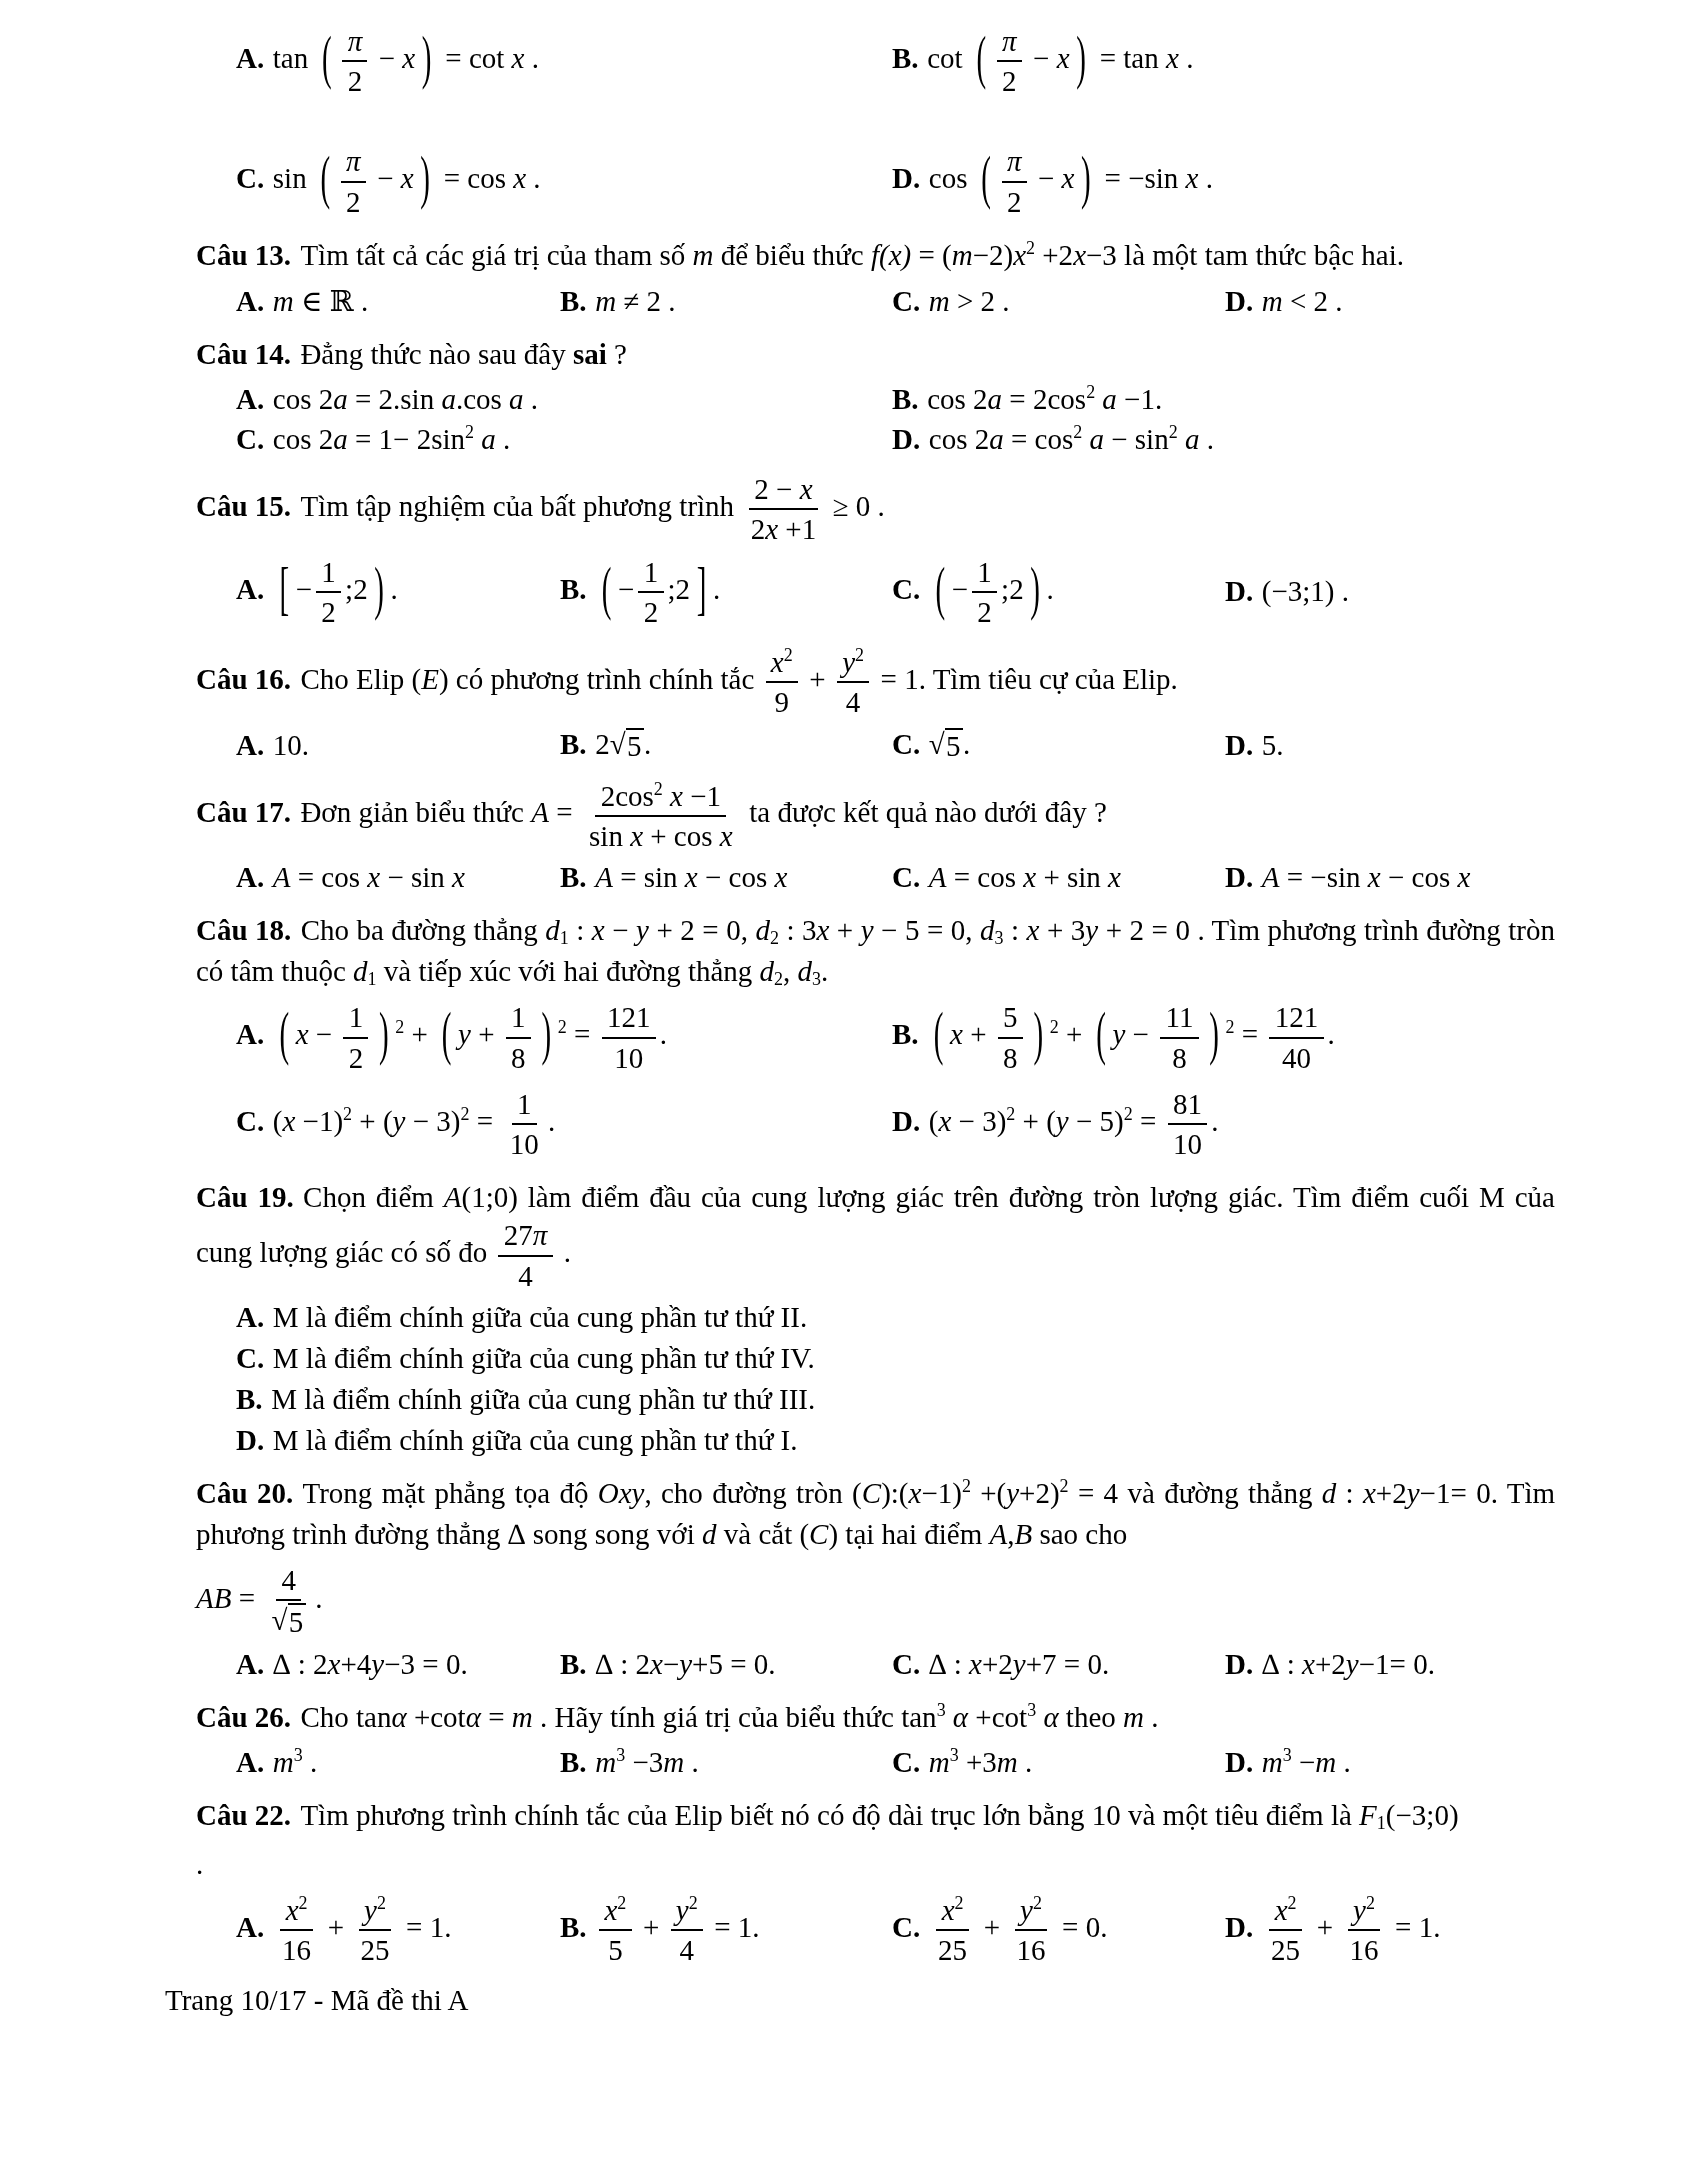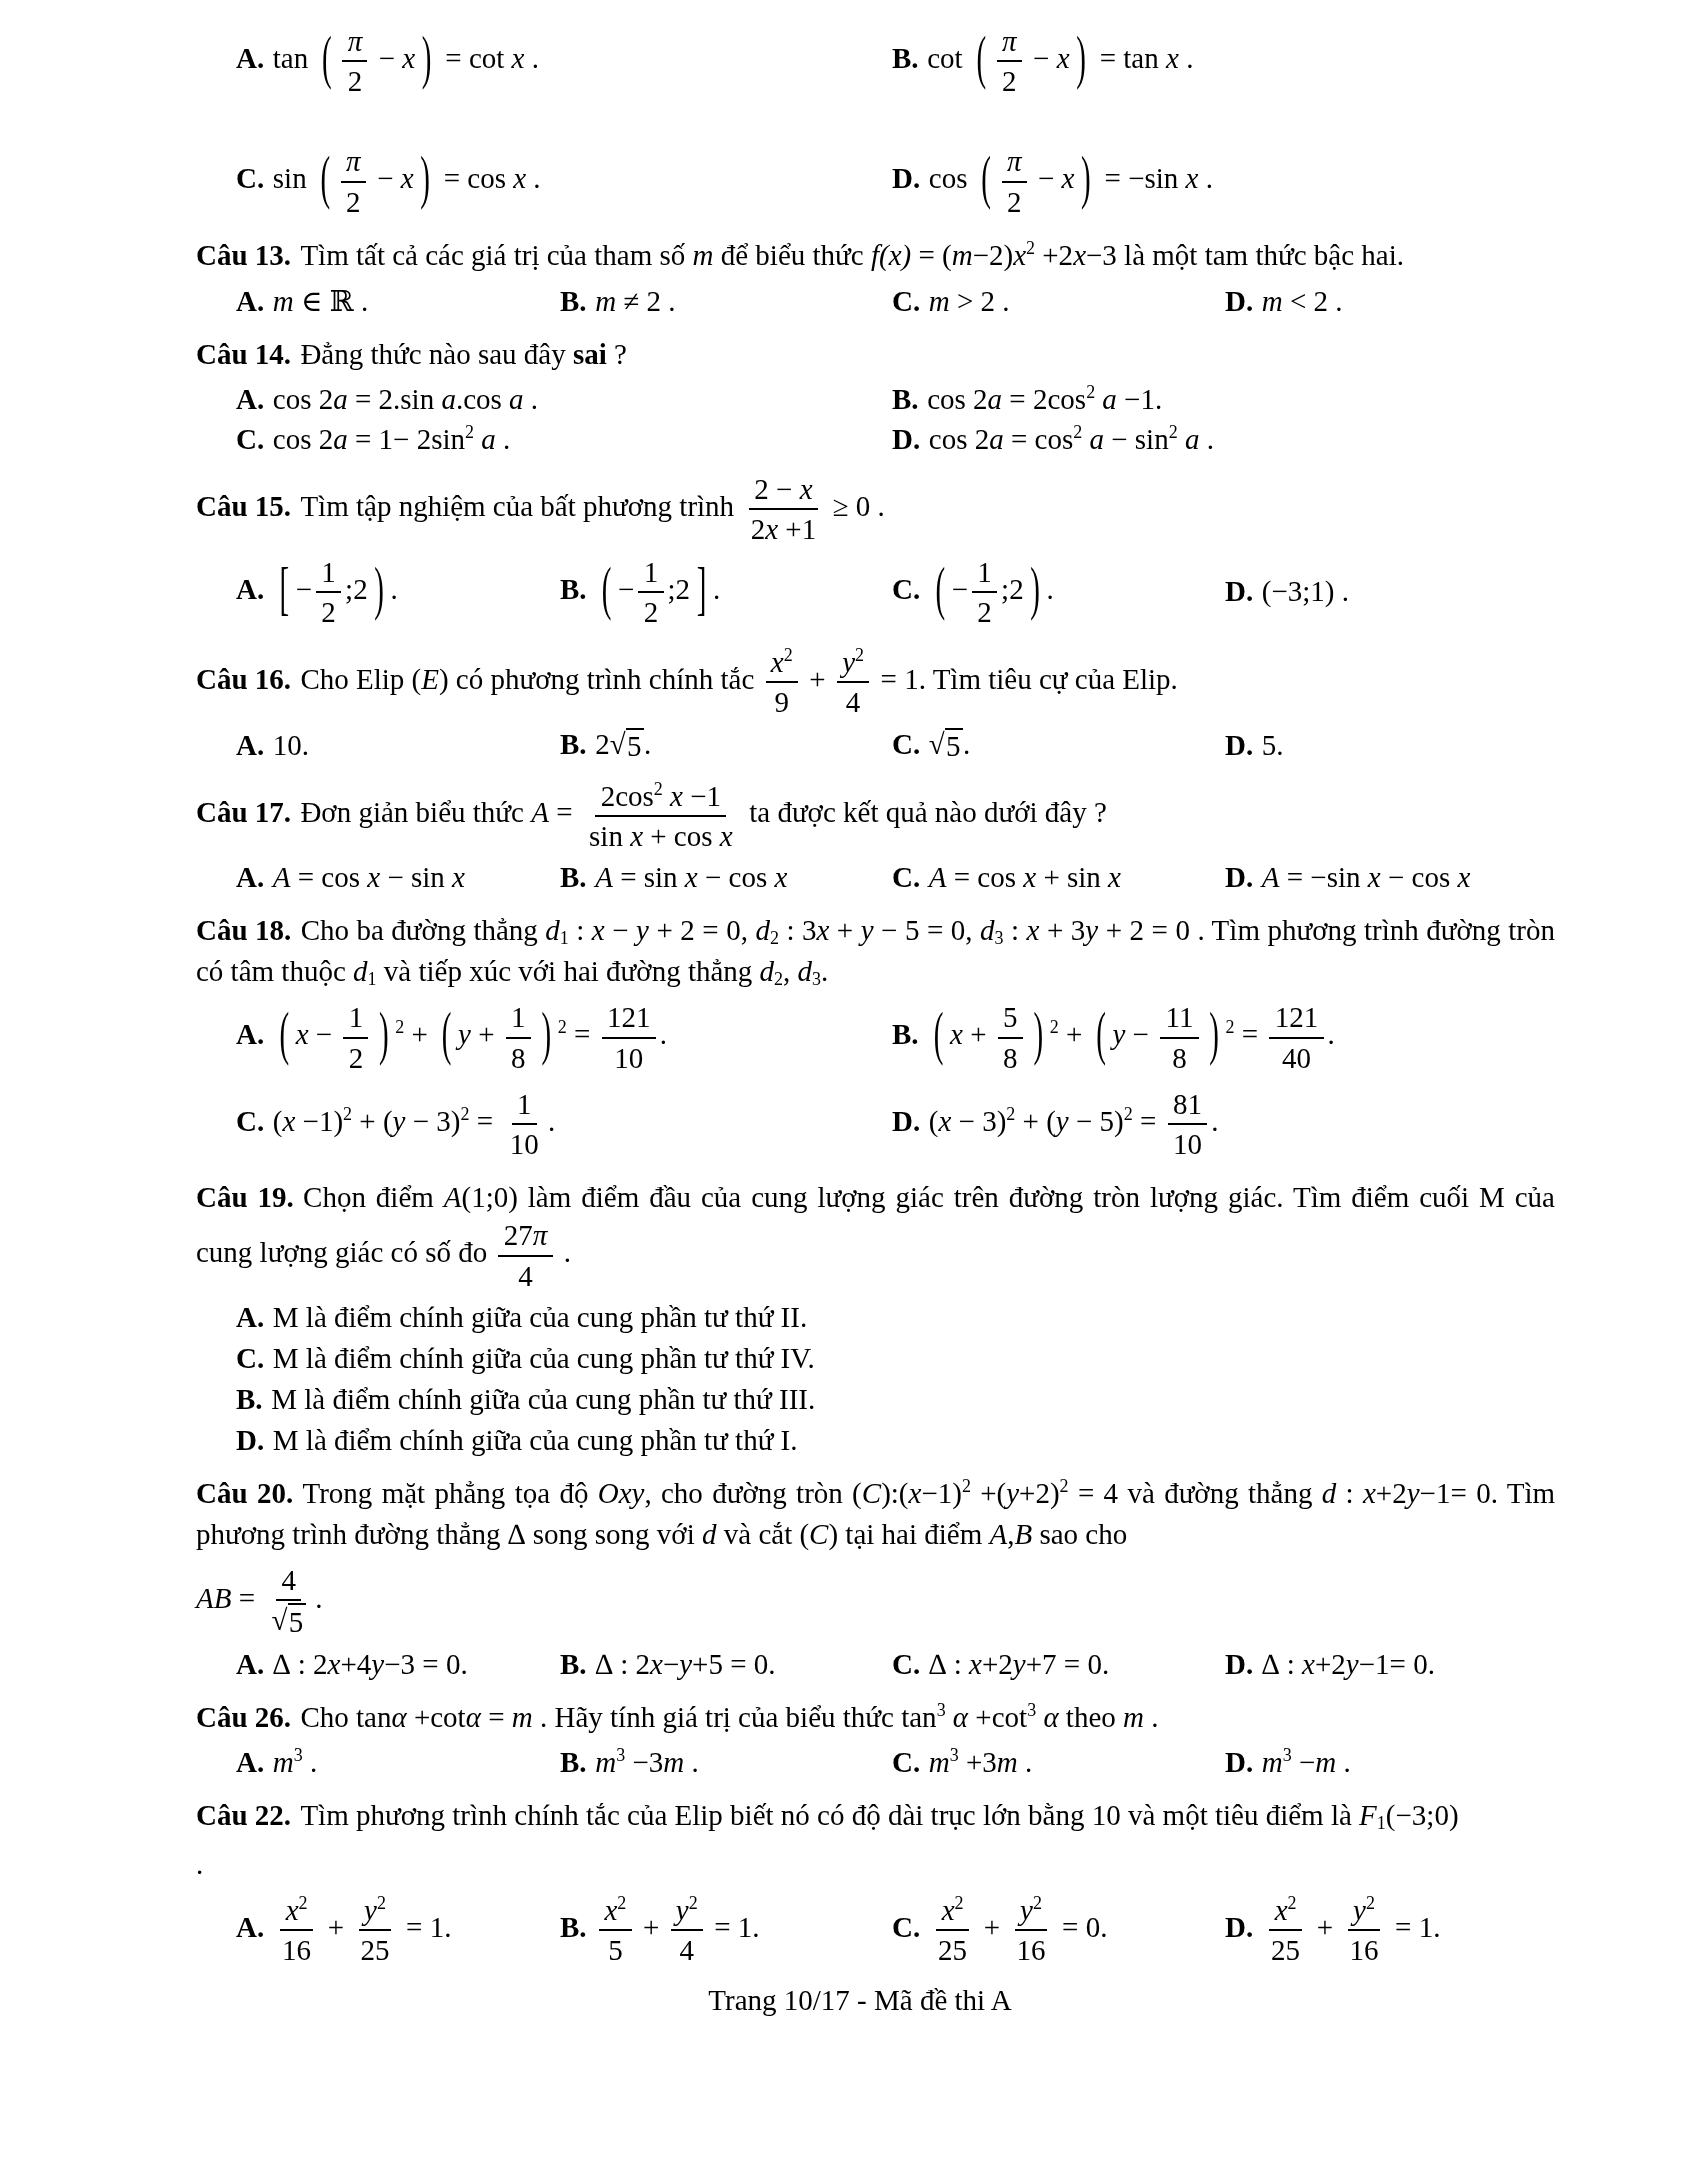--- a/index.html
+++ b/index.html
@@ -39,21 +39,21 @@
   .mnum { padding: 0 5.3px 2px; border-bottom: 2px solid #000; }
   .mden { padding: 2px 5.3px 0; }
   sup.msup { font-size: 0.62em; vertical-align: 0.62em; line-height: 0; }
   sub.msub { font-size: 0.62em; vertical-align: -0.25em; line-height: 0; }
   .msqrt { display: inline-flex; align-items: flex-start; }
   .mbar { border-top: 2px solid #000; padding: 0 2.6px 0 1.3px; }
   .mbigd {
     display: inline-block; transform: scaleY(2.05); transform-origin: 50% 52%;
     margin: 0 6.6px; font-weight: 300;
   }
-  .footer { margin-top: 4px; text-align: center; }
+  .footer { margin-top: 4px; }
 </style>
 </head>
 <body>
 
 <div class="page">
 
   <div class="q">
     <div class="opts2 gap70">
       <div class="opt"><span class="okey">A.</span><span>tan <span class="mbigd">(</span><span class="mfrac">
               <span class="mnum"><span class="mi">π</span></span>

